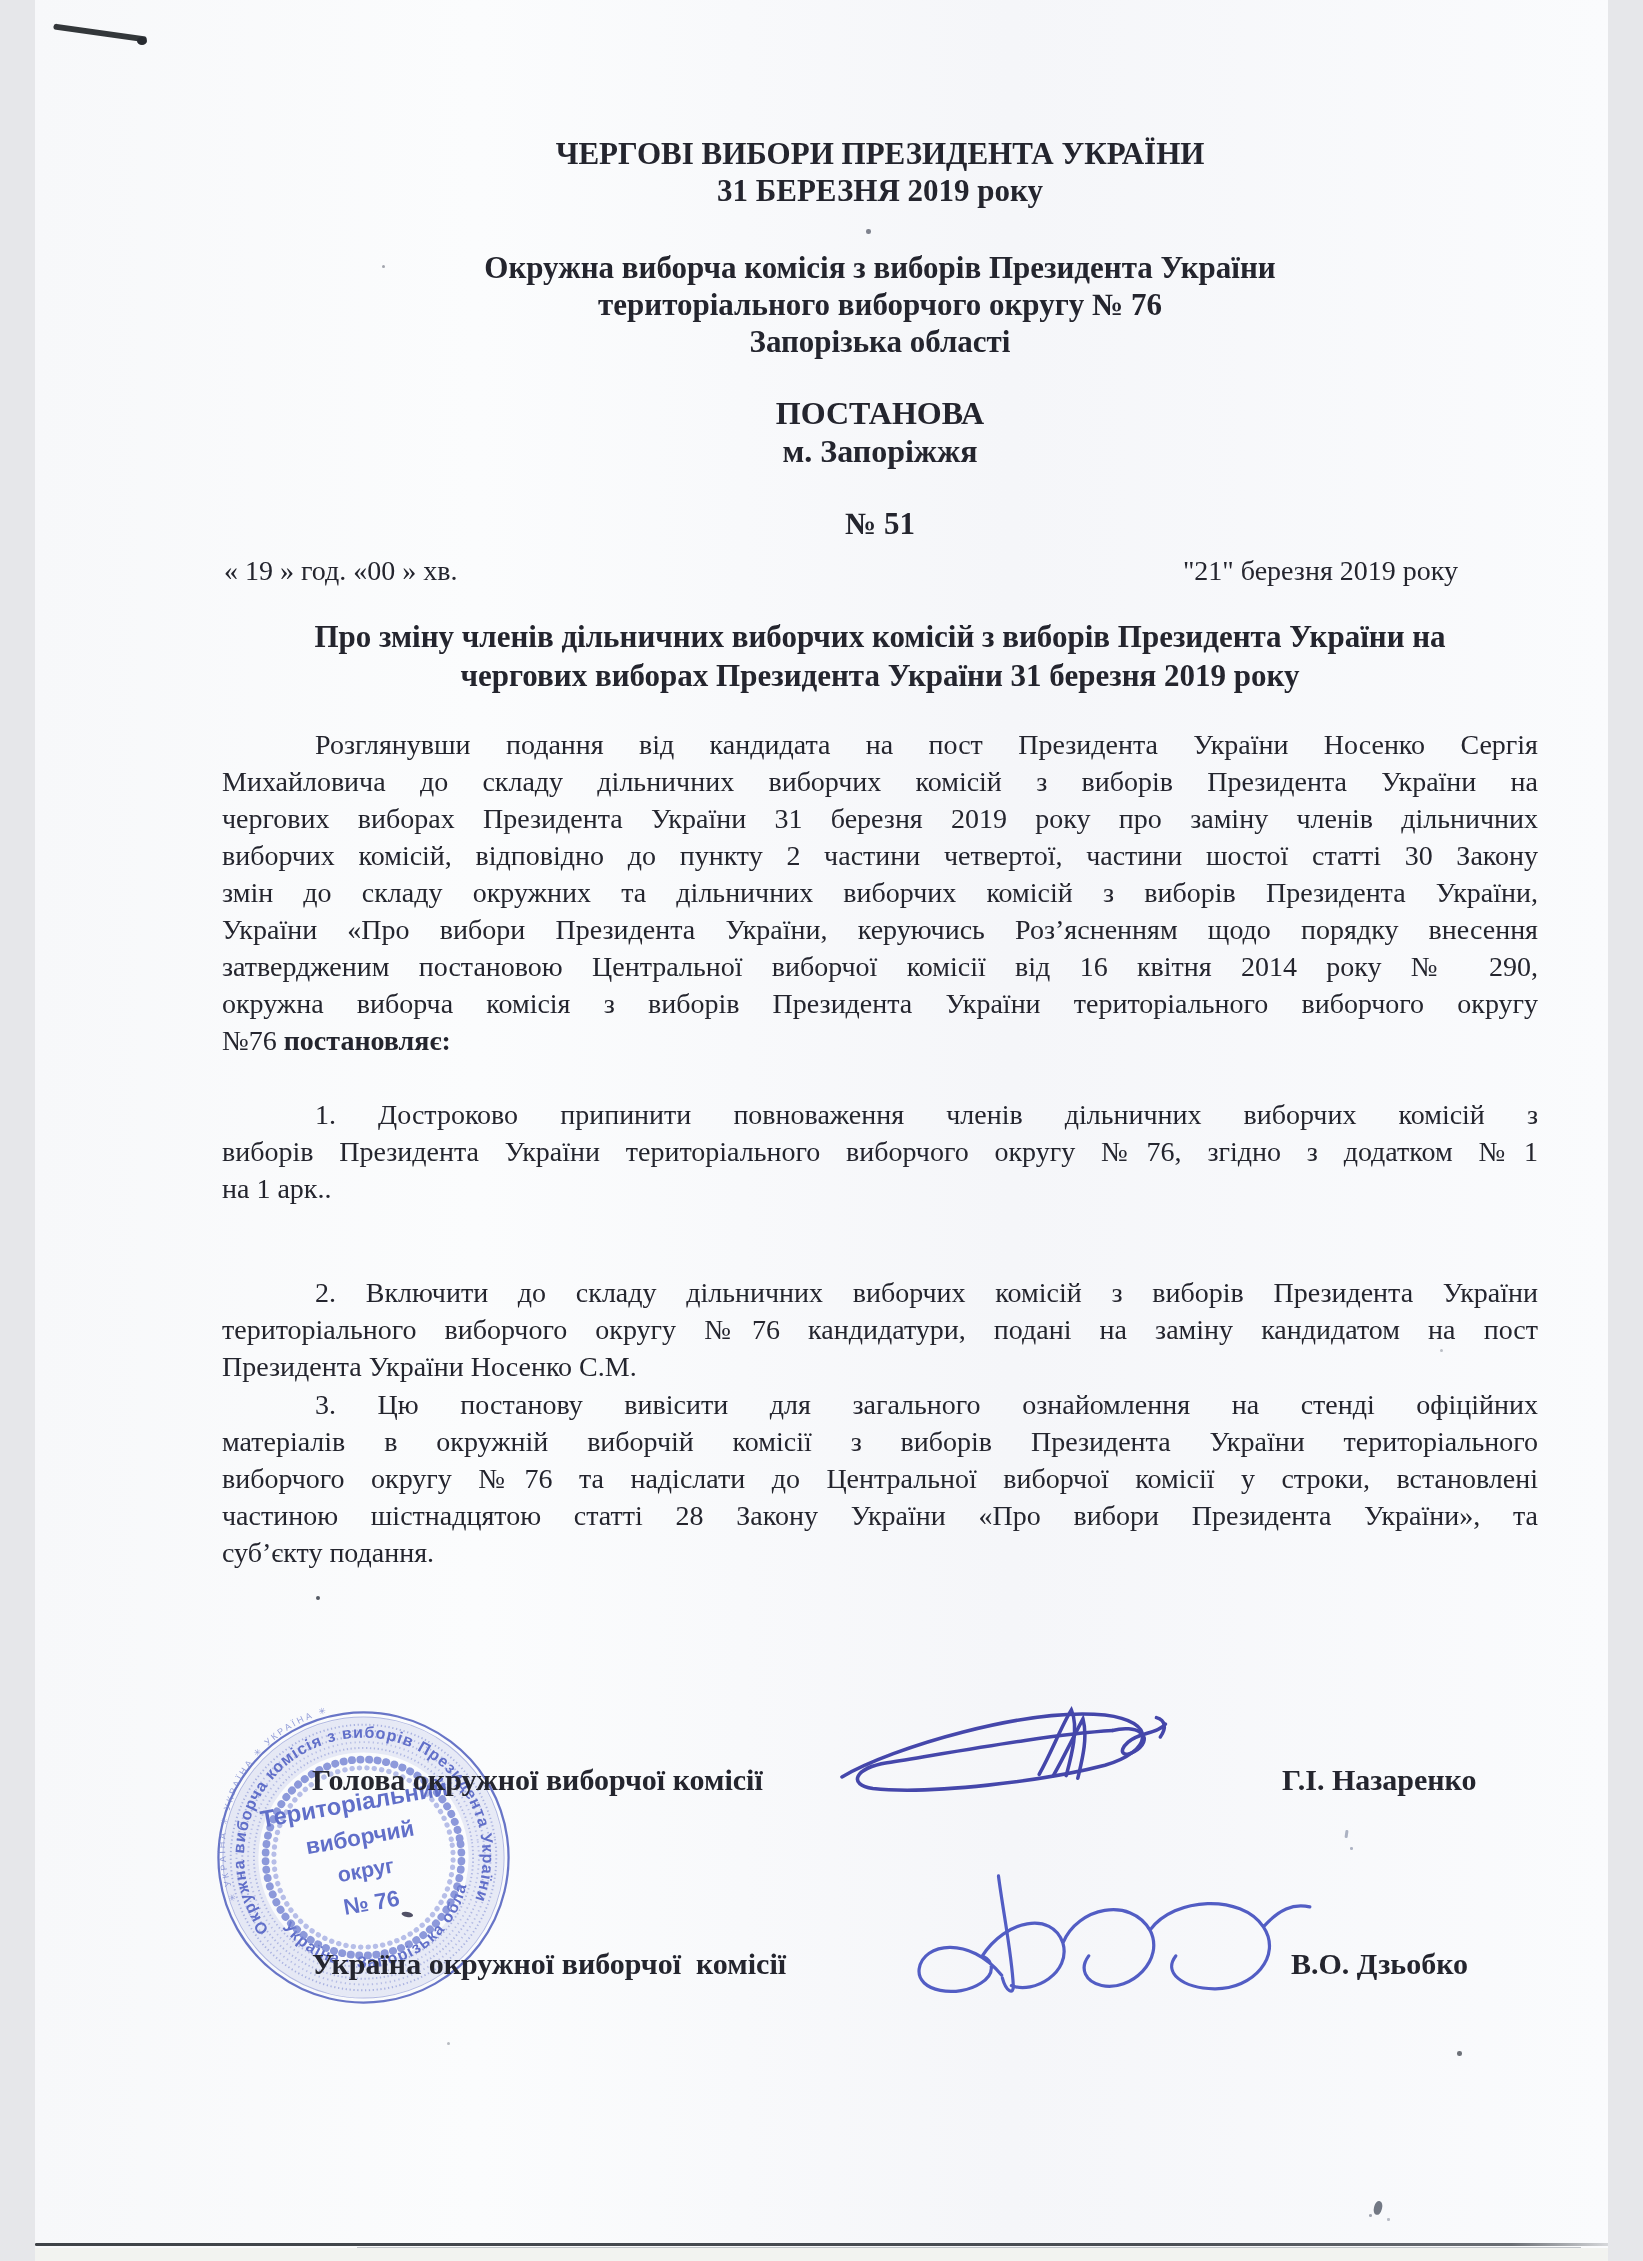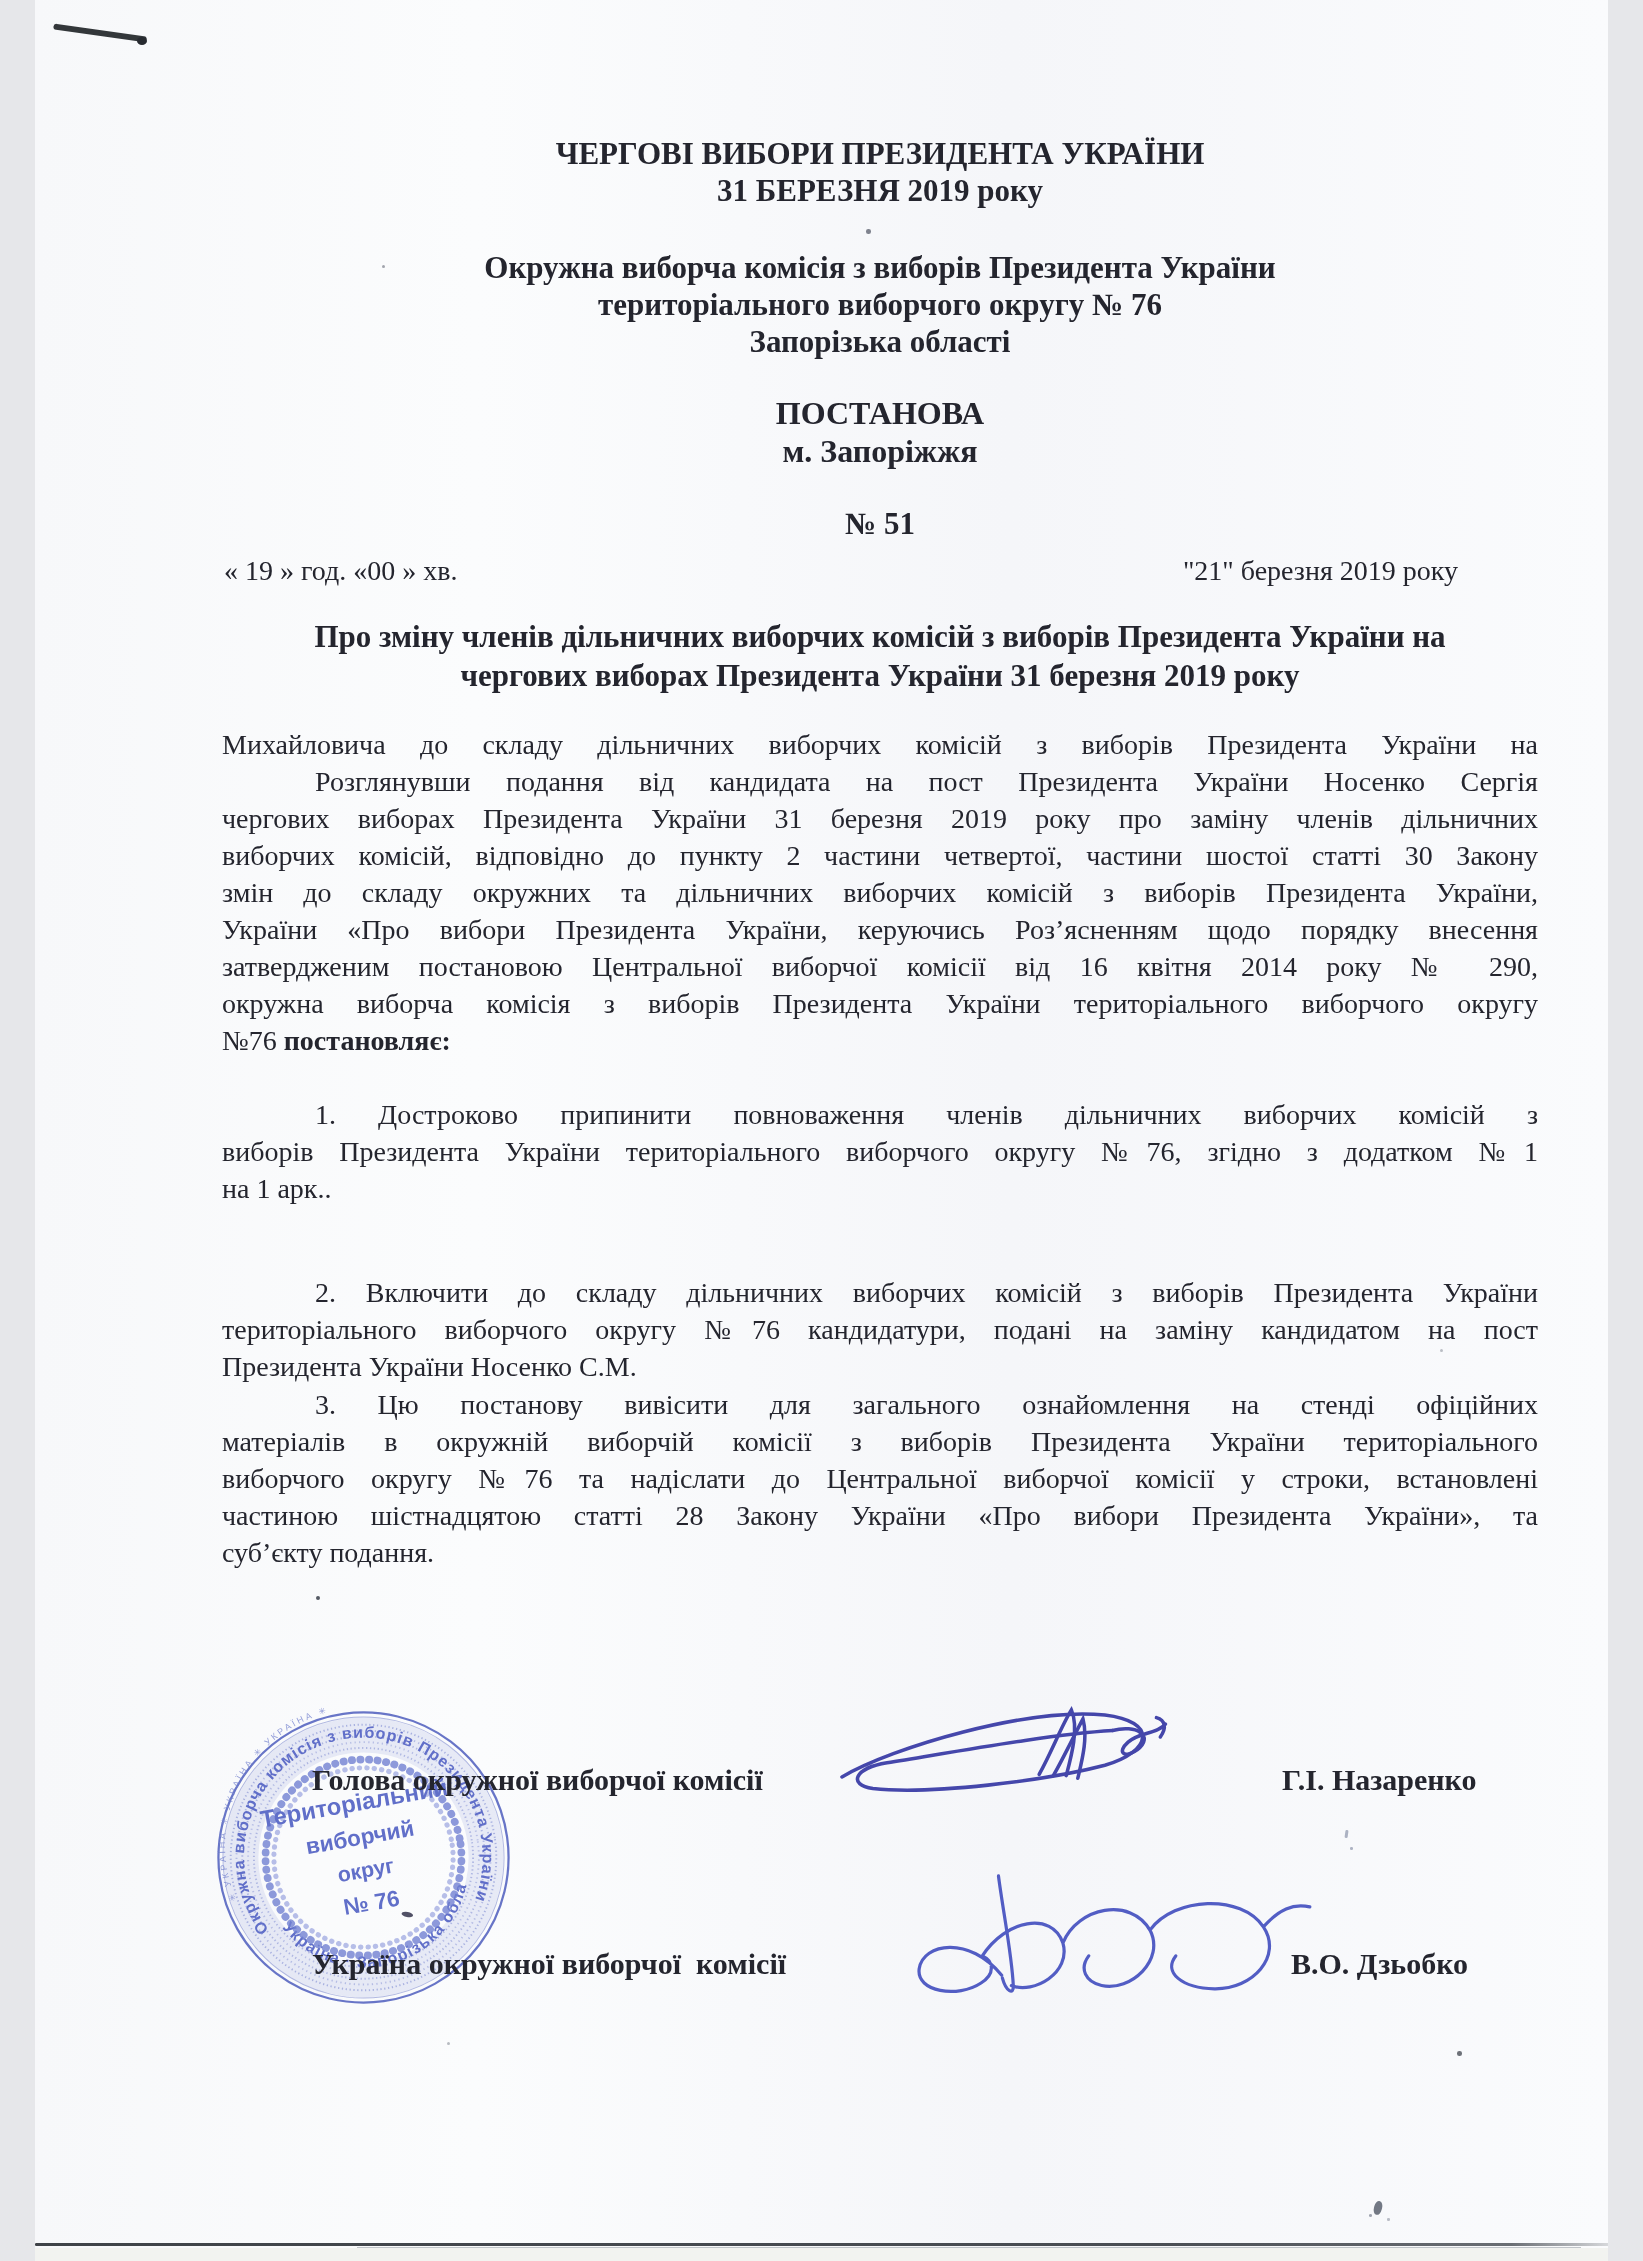--- a/index.html
+++ b/index.html
@@ -62,22 +62,22 @@
   <div class="abs dateline" style="left:189px;top:552px;">« 19  » год. «00 » хв.</div>
   <div class="abs dateline" style="right:150px;top:552px;">"21" березня 2019 року</div>
 
   <div class="col c" style="top:617px;">
     <div class="titleline">Про зміну членів дільничних виборчих комісій з виборів Президента України на</div>
     <div class="titleline">чергових виборах Президента України 31 березня 2019 року</div>
   </div>
 
   <div class="col" style="top:726px;">
     <div>
+        <div class="bline just" style="padding-left: 93px;">Розглянувши подання від кандидата на пост Президента України Носенко Сергія</div>
         <div class="bline just">Михайловича до складу дільничних виборчих комісій з виборів Президента України на</div>
-        <div class="bline just" style="padding-left: 93px;">Розглянувши подання від кандидата на пост Президента України Носенко Сергія</div>
         <div class="bline just">чергових виборах Президента України 31 березня 2019 року про заміну членів дільничних</div>
         <div class="bline just">виборчих комісій, відповідно до пункту 2 частини четвертої, частини шостої статті 30 Закону</div>
         <div class="bline just">змін до складу окружних та дільничних виборчих комісій з виборів Президента України,</div>
         <div class="bline just">України «Про вибори Президента України, керуючись Роз’ясненням щодо порядку внесення</div>
         <div class="bline just">затвердженим постановою Центральної виборчої комісії від 16 квітня 2014 року № 290,</div>
         <div class="bline just">окружна виборча комісія з виборів Президента України територіального виборчого округу</div>
       </div>
     <div class="bline lastline"><span>№76 </span><span class="b">постановляє:</span></div>
   </div>
 

